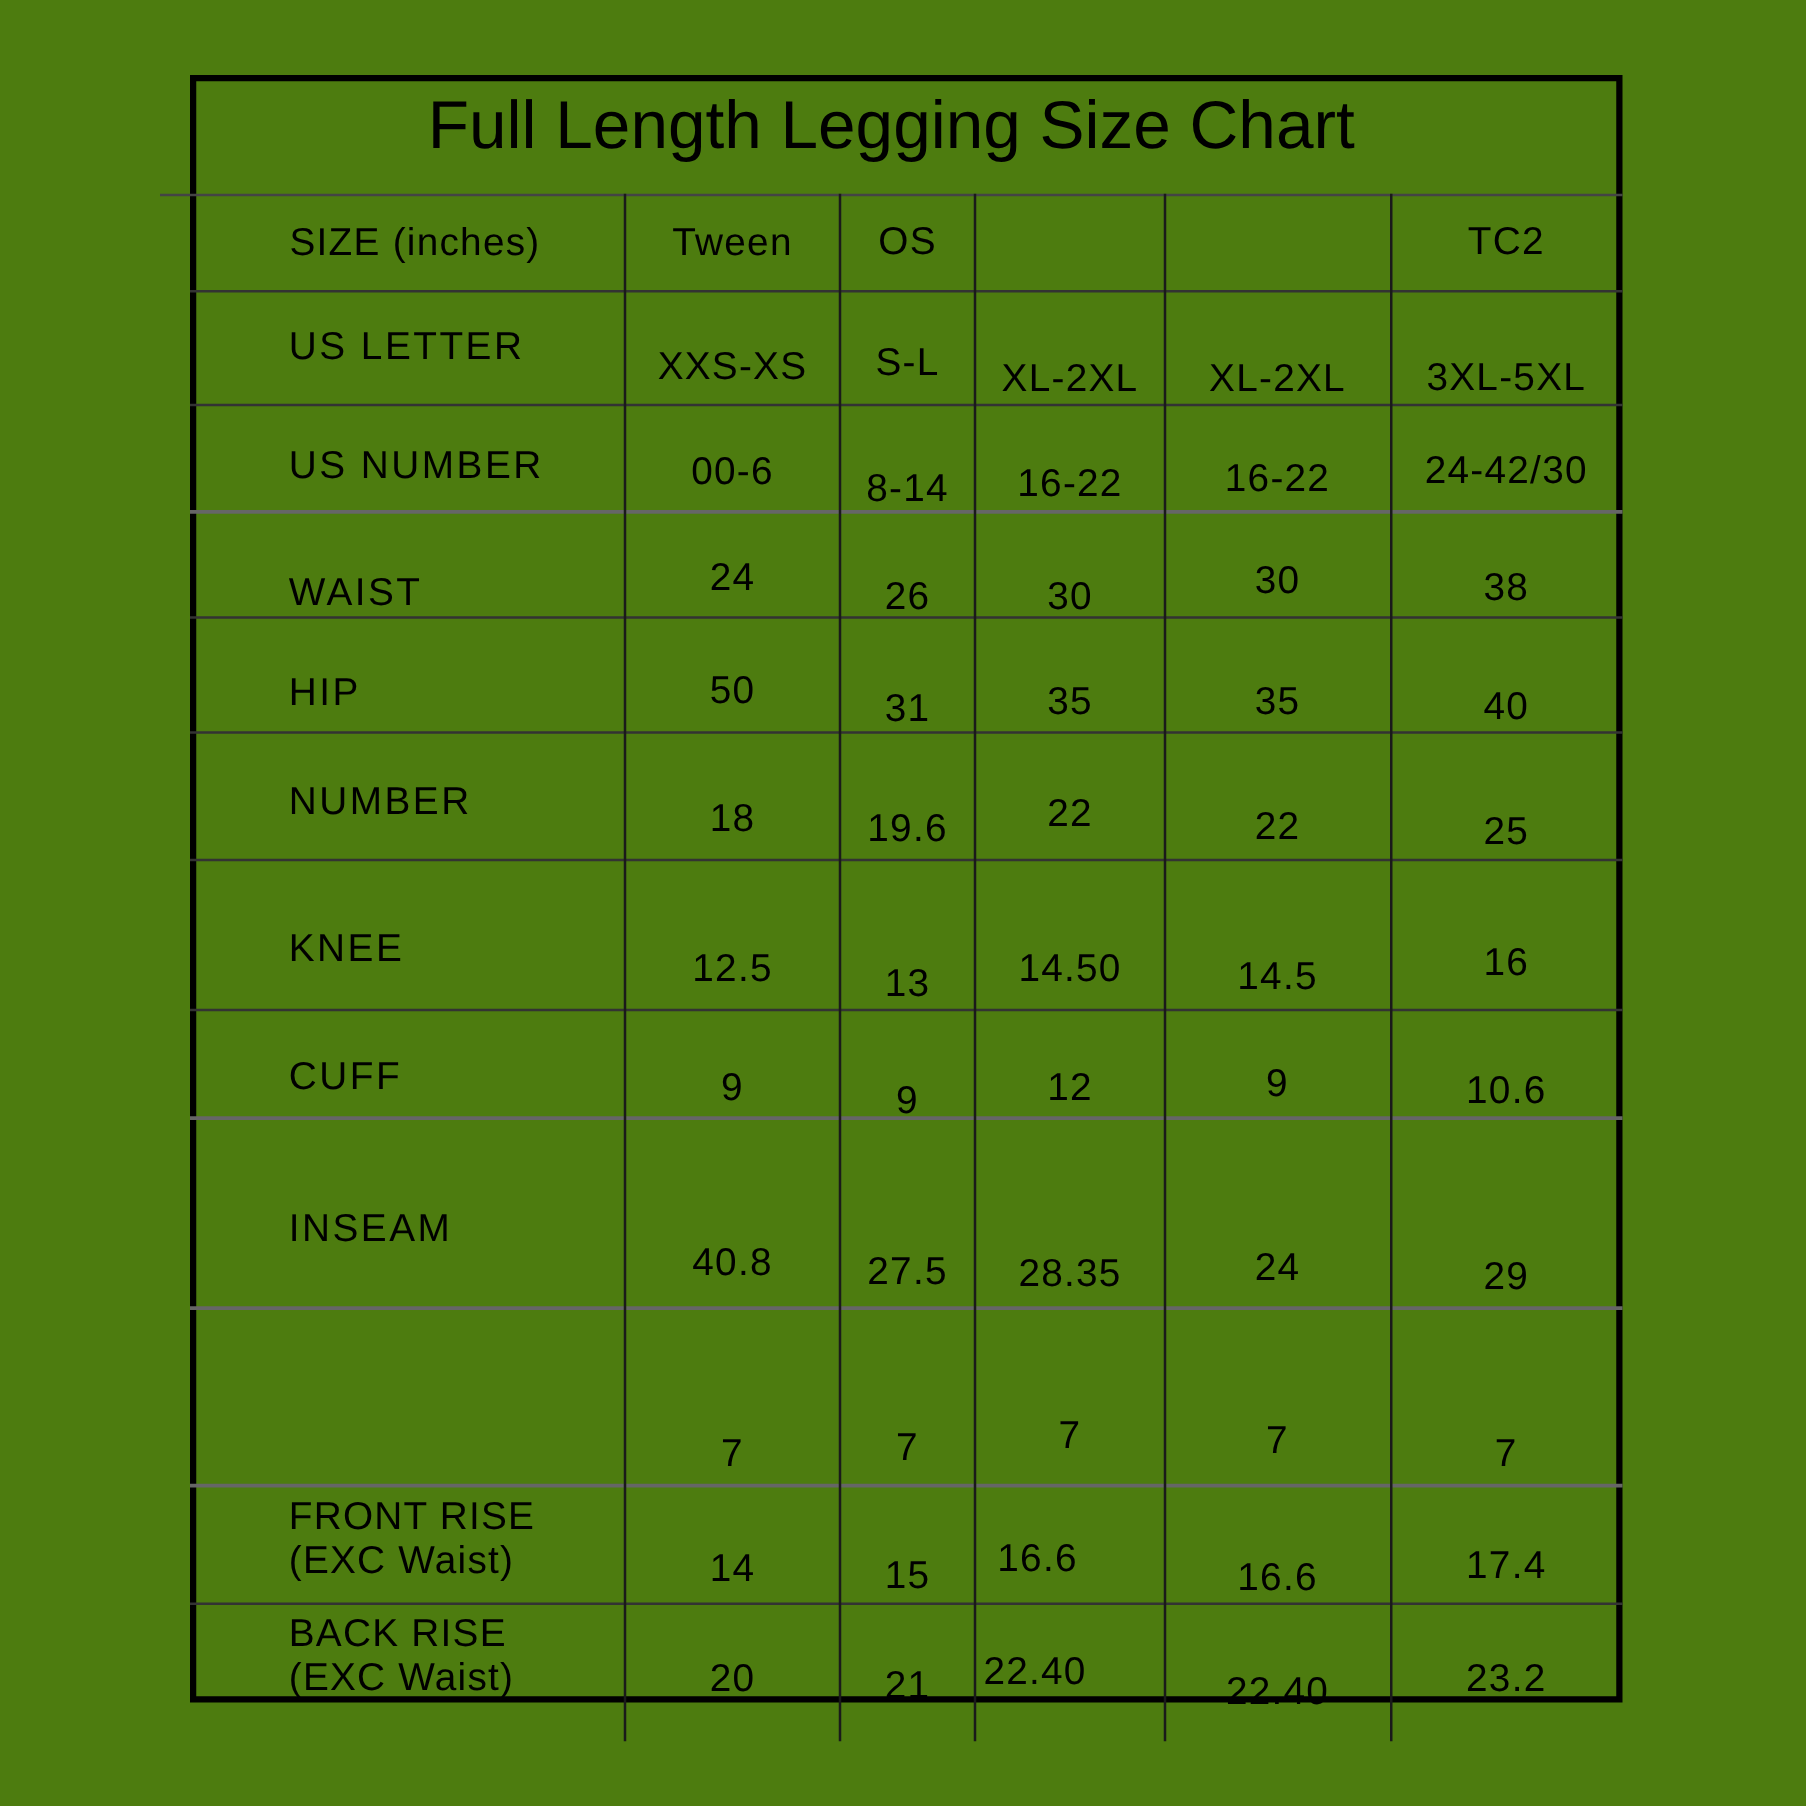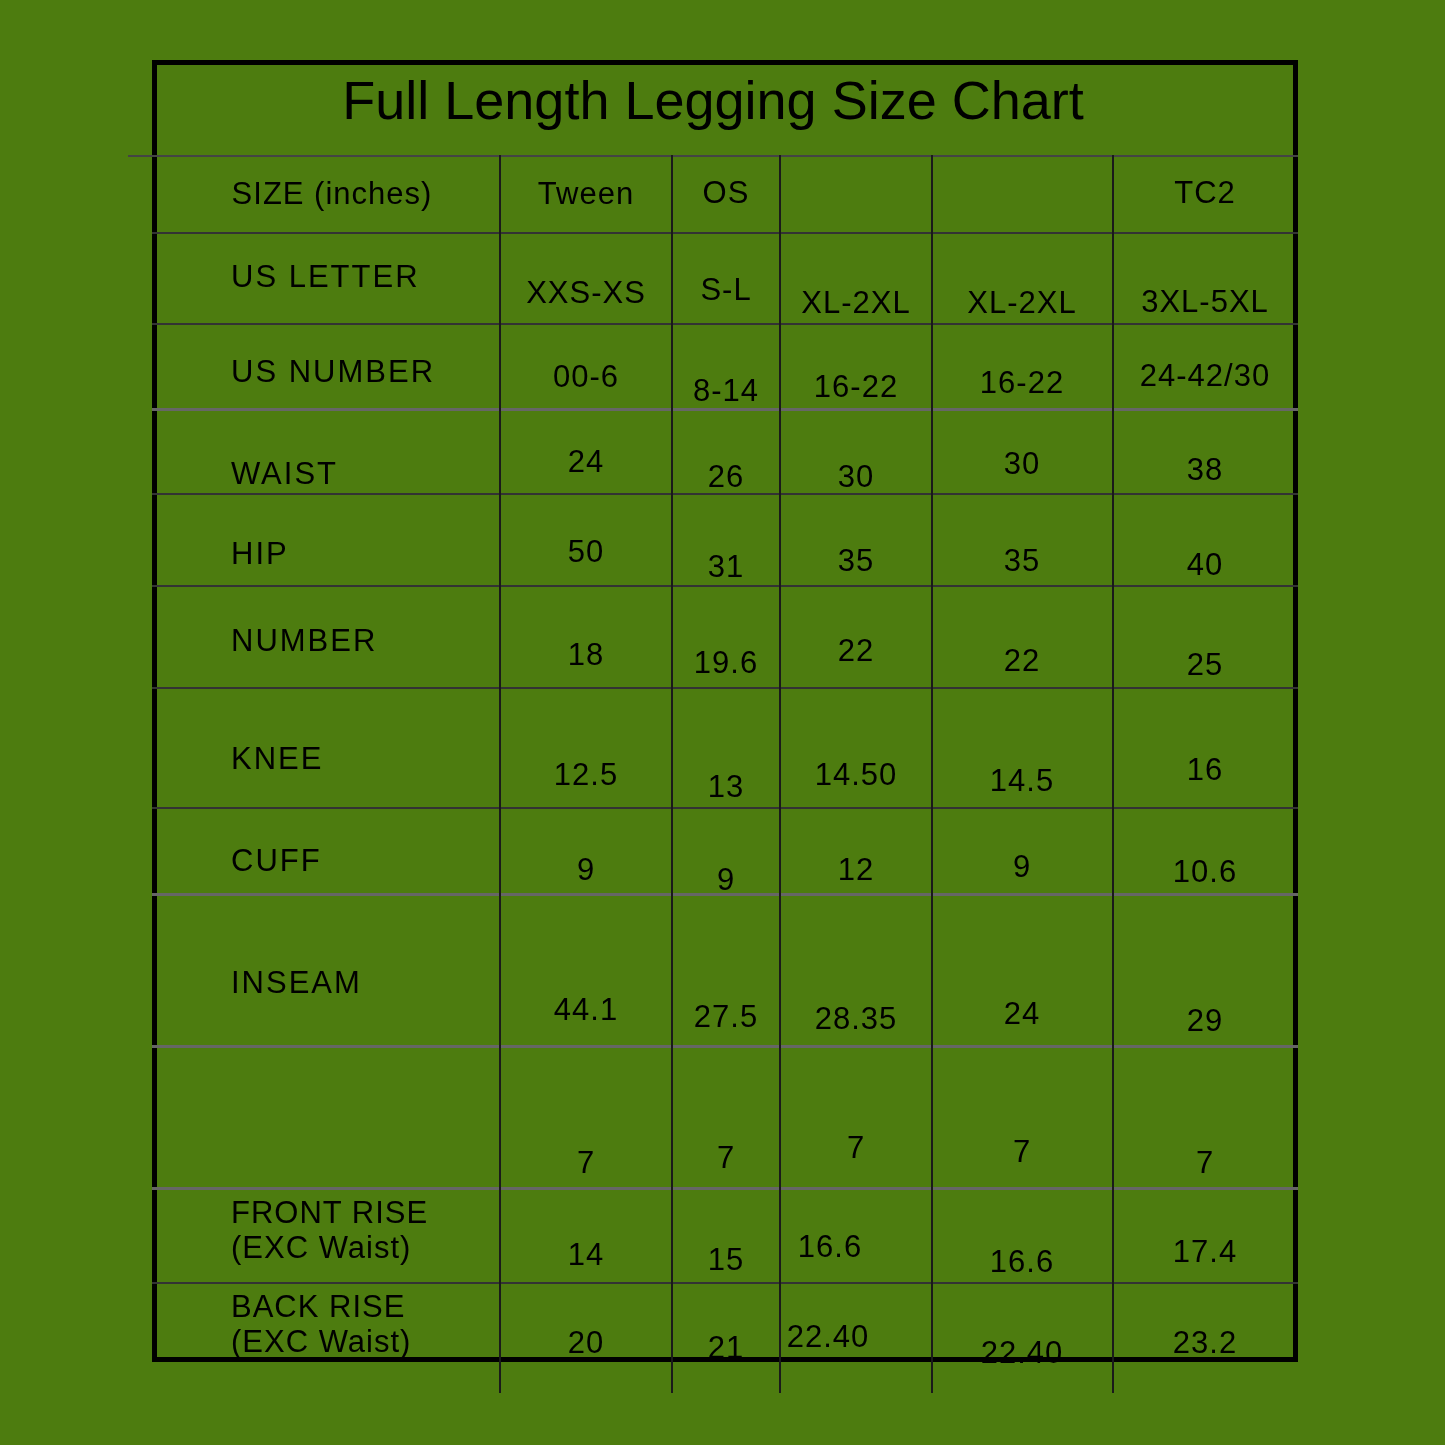--- a/index.html
+++ b/index.html
@@ -159,21 +159,21 @@
   <div class="cell" style="left:1205px;top:770px">16</div>
 
   <div class="rowlabel" style="top:861px">CUFF</div>
   <div class="cell" style="left:586px;top:870px">9</div>
   <div class="cell" style="left:726px;top:880px">9</div>
   <div class="cell" style="left:856px;top:870px">12</div>
   <div class="cell" style="left:1022px;top:867px">9</div>
   <div class="cell" style="left:1205px;top:872px">10.6</div>
 
   <div class="rowlabel" style="top:983px">INSEAM</div>
-  <div class="cell" style="left:586px;top:1010px">44.1</div>
+  <div class="cell" style="left:586px;top:1010px">40.8</div>
   <div class="cell" style="left:726px;top:1017px">27.5</div>
   <div class="cell" style="left:856px;top:1019px">28.35</div>
   <div class="cell" style="left:1022px;top:1014px">24</div>
   <div class="cell" style="left:1205px;top:1021px">29</div>
 
   <div class="cell" style="left:586px;top:1163px">7</div>
   <div class="cell" style="left:726px;top:1158px">7</div>
   <div class="cell" style="left:856px;top:1148px">7</div>
   <div class="cell" style="left:1022px;top:1152px">7</div>
   <div class="cell" style="left:1205px;top:1163px">7</div>

